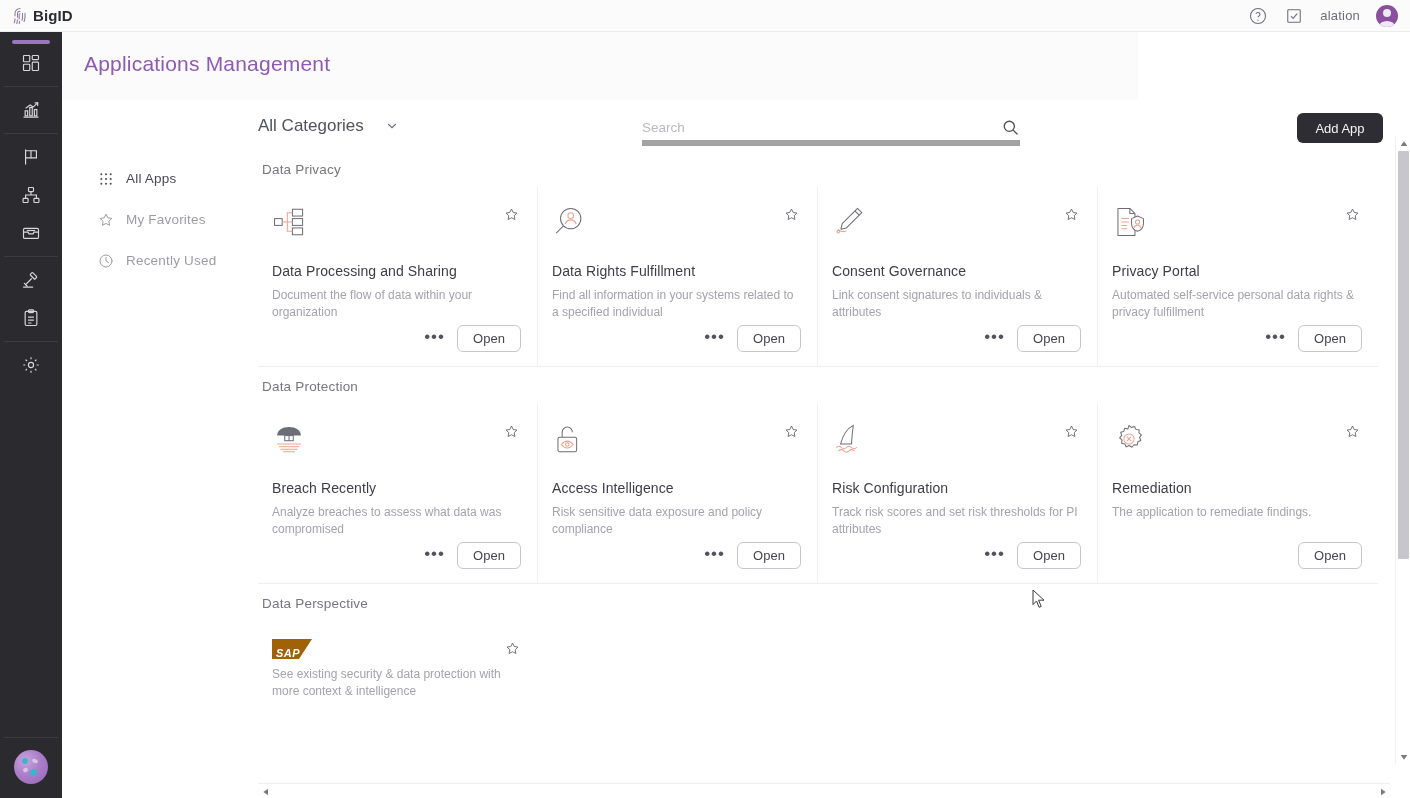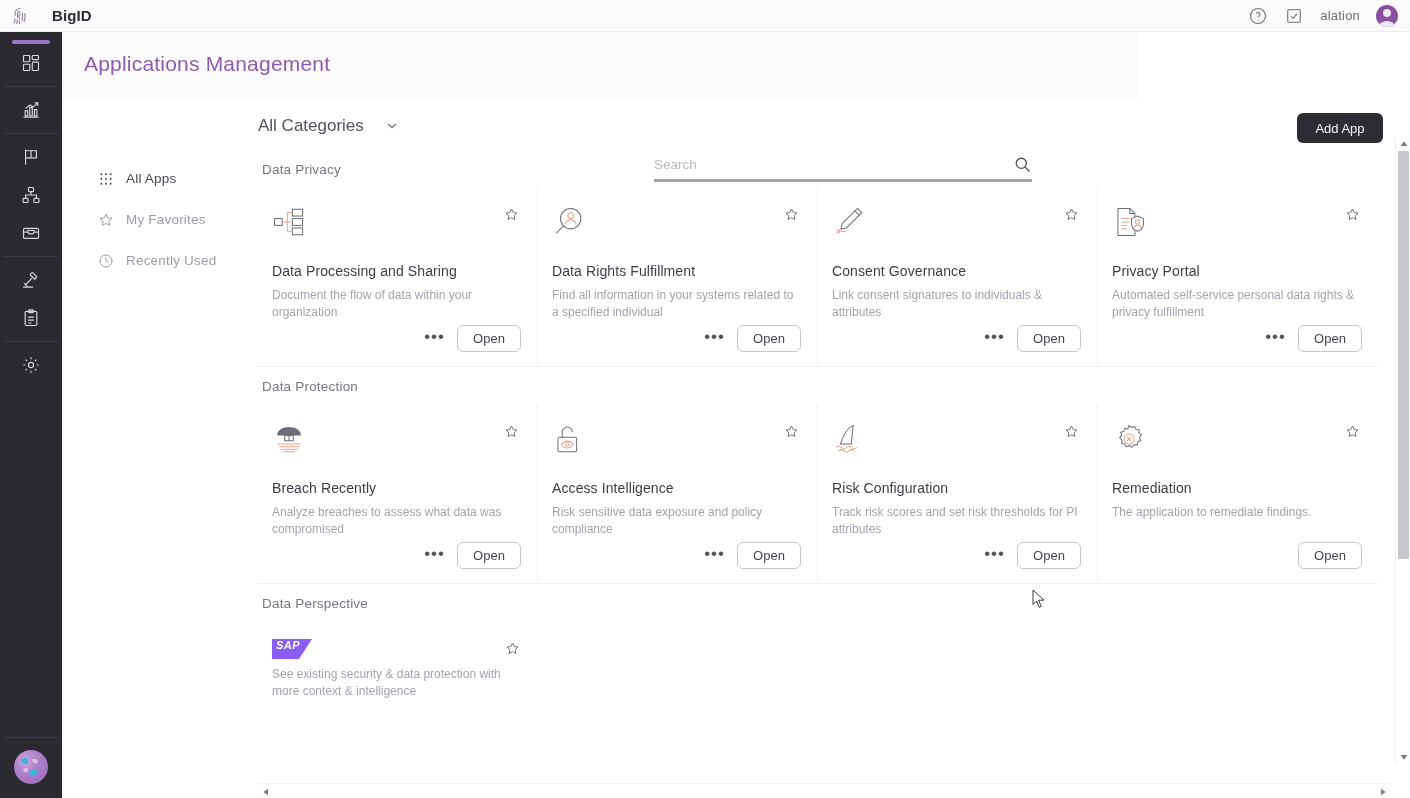--- a/index.html
+++ b/index.html
@@ -12,21 +12,21 @@
   #app { position: relative; width: 1410px; height: 798px; }
 
   
   .topbar {
     position: absolute; top: 0; left: 0; width: 1410px; height: 32px;
     background: #fbfbfc;
     border-bottom: 1px solid #ececed;
     display: flex; align-items: center;
     z-index: 40;
   }
-  .brand { display: flex; align-items: center; gap: 22px; padding-left: 10px; }
+  .brand { display: flex; align-items: center; gap: 3px; padding-left: 10px; }
   .brand-name { font-size: 15px; font-weight: bold; color: #2b2b33; letter-spacing: .1px; }
   .topbar-right {
     margin-left: auto; display: flex; align-items: center; gap: 16px;
     padding-right: 12px;
   }
   .t-icon { width: 20px; height: 20px; display: block; color: #6f6f7a; }
   .username { font-size: 13px; color: #6d6d78; letter-spacing: .2px; }
   .avatar {
     width: 22px; height: 22px; border-radius: 50%;
     background: #8a4f9e; display: block; position: relative; overflow: hidden;
@@ -87,23 +87,23 @@
   
   .toolbar { position: absolute; left: 0; top: 0; width: 1348px; height: 58px; }
   .cat-select {
     position: absolute; left: 196px; top: 16px;
     display: flex; align-items: center; gap: 22px; cursor: pointer;
   }
   .cat-label { font-size: 17px; color: #52525c; }
   .chev { width: 12px; height: 12px; color: #6b6b75; display:block; }
 
   .searchbox {
-    position: absolute; left: 592px; top: 14px; width: 378px; height: 32px;
-    border-bottom: 3px solid #a3a3a3;
-    display: flex; align-items: center; margin-top: 36px;
+    position: absolute; left: 580px; top: 14px; width: 378px; height: 32px;
+    border-bottom: 6px solid #a3a3a3;
+    display: flex; align-items: center;
   }
   .searchbox input {
     flex: 1; border: 0; outline: 0; background: transparent;
     font-size: 13.5px; color: #3a3a44;
     font-family: "Liberation Sans", sans-serif;
   }
   .searchbox input::placeholder { color: #b9b9c0; }
   .search-ico { width: 19px; height: 19px; color: #4e4e58; display:block; }
 
   .add-app {
@@ -163,22 +163,22 @@
     font-size: 17px; color: #53535d; letter-spacing: 1px;
     cursor: pointer; line-height: 10px; padding-bottom: 4px;
   }
   .open-btn {
     width: 64px; height: 27px; border-radius: 6px;
     border: 1px solid #c6c6cc; background: #fff;
     font-size: 13px; color: #45454f; cursor: pointer;
     font-family: "Liberation Sans", sans-serif;
   }
   .sap-logo {
-    width: 40px; height: 20px; background: #8b5cf6; position: relative;
-    display: flex; align-items: flex-start; justify-content: flex-start;
+    width: 40px; height: 20px; background: #a16207; position: relative;
+    display: flex; align-items: flex-end; justify-content: flex-start;
     padding-left: 4px;
   }
   .sap-logo span { color: #fff; font-size: 11px; font-weight: bold; font-style: italic; letter-spacing: .5px; }
   .sap-logo::after {
     content:""; position:absolute; right:0; top:0; width:0; height:0;
     border-style: solid; border-width: 0 0 20px 13px;
     border-color: transparent transparent #ffffff transparent;
   }
 
   

